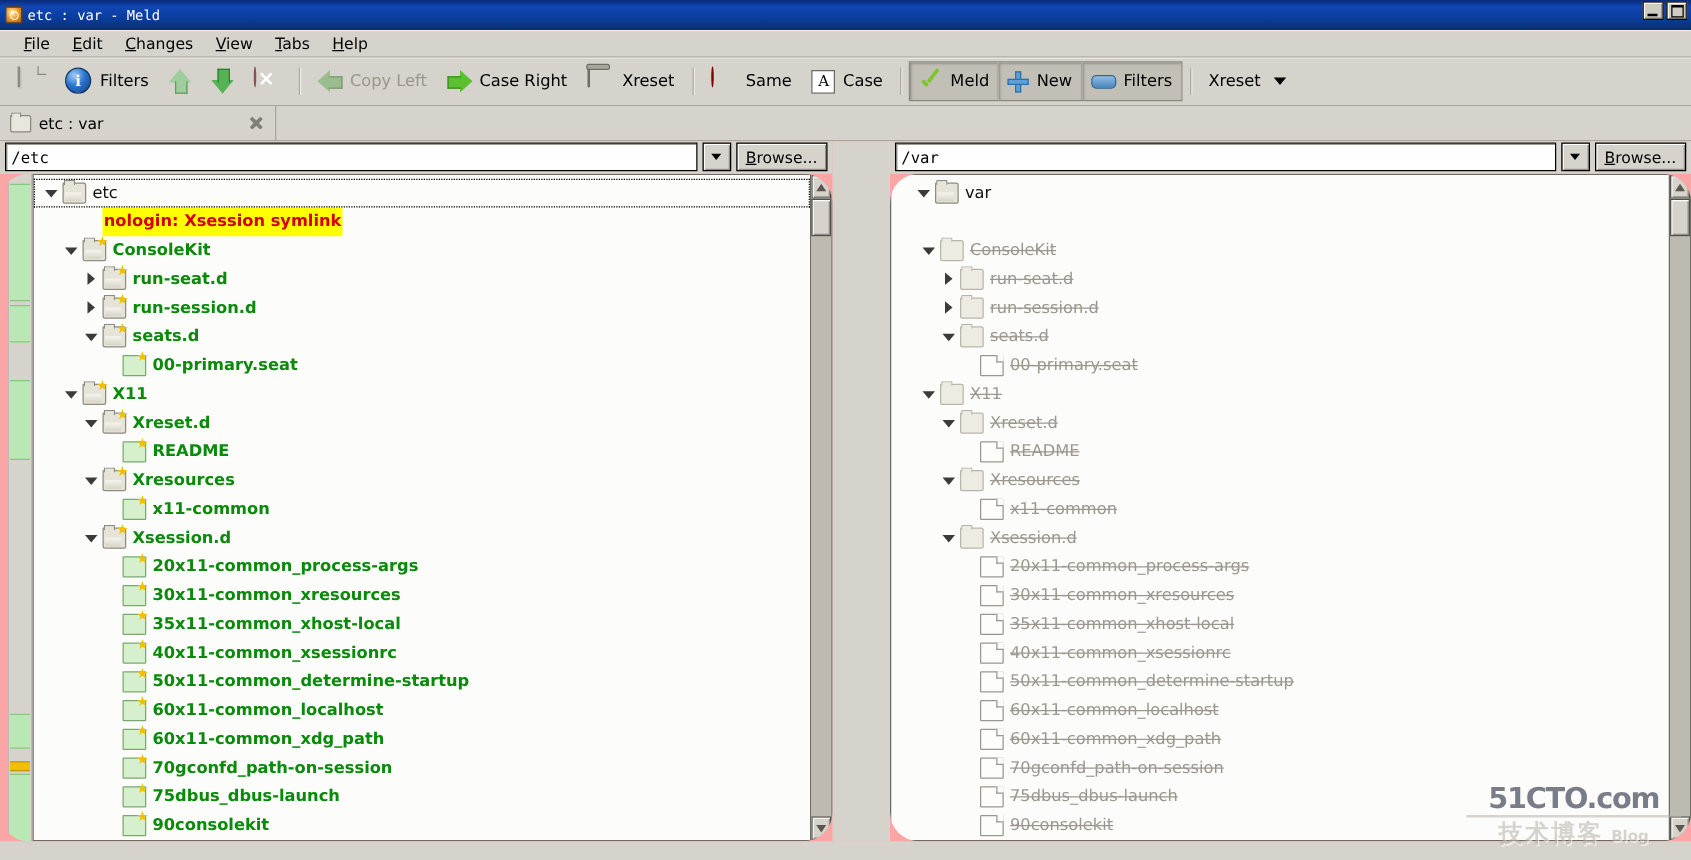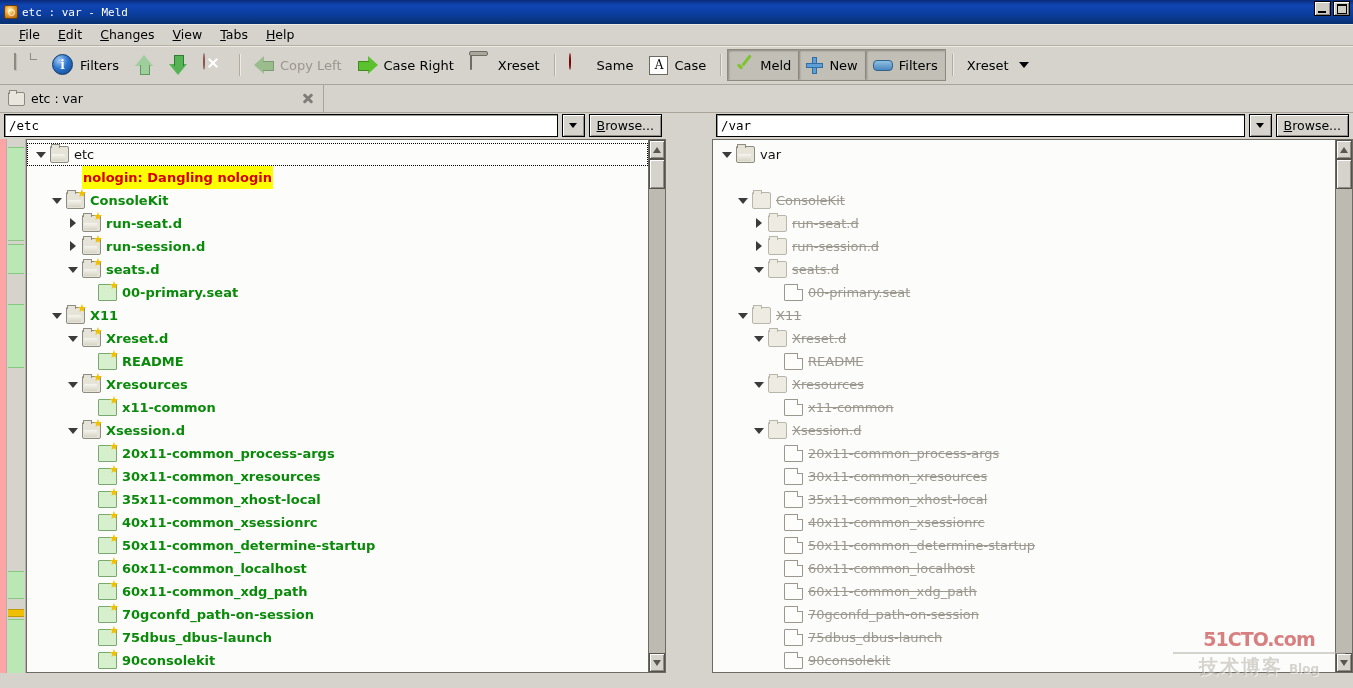--- a/index.html
+++ b/index.html
@@ -188,21 +188,21 @@
   }
   .caret{width:0;height:0;border-left:5px solid transparent;border-right:5px solid transparent;
          border-top:6px solid #000;margin-left:4px;}
 
   
   .tabbar{
     height:27px;background:#d6d3cc;display:flex;align-items:stretch;
     border-bottom:1px solid #a9a59b;
   }
   .tab{
-    display:flex;align-items:center;gap:6px;padding:0 8px;width:324px;
+    display:flex;align-items:center;gap:6px;padding:0 8px;width:221px;
     box-sizing:border-box;border-right:1px solid #a9a59b;
     font-size:12.5px;background:#d6d3cc;justify-content:flex-end;
   }
   .tab-folder{
     width:15px;height:12px;flex:none;position:relative;
     background:#e9e7dd;border:1px solid #8b887f;border-radius:1px 2px 2px 2px;
   }
   .tab-folder:before{
     content:"";position:absolute;left:0;top:-3px;width:6px;height:3px;
     background:#e9e7dd;border:1px solid #8b887f;border-bottom:none;border-radius:1px 1px 0 0;
@@ -240,21 +240,21 @@
     box-shadow:inset 1px 1px 0 #fff, inset -1px -1px 0 #93908a;
     display:flex;align-items:center;justify-content:center;
   }
   .path-dd .caret{margin-left:0;border-top-width:5px;border-left-width:4px;border-right-width:4px;}
   .browse{
     height:21px;padding:0 7px;background:#d6d3cc;border:1px solid #000;
     box-shadow:inset 1px 1px 0 #fff, inset -1px -1px 0 #93908a;
     display:flex;align-items:center;font-size:12.5px;white-space:nowrap;
   }
 
-  .treewrap{flex:1;display:flex;position:relative;overflow:hidden;}
+  .treewrap{flex:1;display:flex;position:relative;overflow:hidden;border-radius:23px;}
 
   
   .mapstrip{
     width:18px;background:#d6d3cc;position:relative;margin-left:6px;
     border-left:1px solid #b5b2a9;border-right:1px solid #b5b2a9;
   }
   .mapblock{position:absolute;left:1px;width:16px;background:#b9e8b4;
             border-top:1px solid #86c87f;border-bottom:1px solid #86c87f;}
   .mapblock.yellow{background:#f0c000;border-color:#c09800;}
 
@@ -345,21 +345,21 @@
     box-shadow:inset 1px 1px 0 #fff, inset -1px -1px 0 #8f8c85;
   }
 
   
   .wm{
     position:absolute;right:8px;bottom:8px;width:172px;text-align:center;
     opacity:.55;pointer-events:none;user-select:none;
   }
   .wm-1{
     font-family:"DejaVu Sans","Liberation Sans",sans-serif;
-    font-weight:bold;font-size:19px;letter-spacing:-1px;color:#b91c1c;
+    font-weight:bold;font-size:23px;letter-spacing:-1px;color:#0f172a;
     line-height:26px;border-bottom:2px solid #b6b3ab;
     text-shadow:1px 1px 0 #fff;
   }
   .wm-2{
     font-size:19px;color:#b6b3ab;font-weight:bold;letter-spacing:2px;
     text-shadow:1px 1px 0 #fff;display:flex;align-items:baseline;justify-content:center;gap:6px;
   }
   .wm-2 .blog{font-size:12px;letter-spacing:0;}
 </style>
 </head>
@@ -484,21 +484,21 @@
           </div>
         <div class="treebox">
           <div class="tree" id="left-tree">
               <div class="row rootrow" style="padding-left: 8px;">
                 <span class="exp open"></span>
                 <span class="fi fi-folder"></span>
                 <span class="lbl normal">etc</span>
               </div>
               <div class="row" style="padding-left: 40px;">
                 <span class="exp"></span>
-                <span class="lbl err">nologin: Dangling nologin</span>
+                <span class="lbl err">nologin: Xsession symlink</span>
               </div>
               <div class="row" style="padding-left: 24px;">
                 <span class="exp open"></span>
                 <span class="fi fi-folder">
                   <span class="star">★</span>
                 </span>
                 <span class="lbl new">ConsoleKit</span>
               </div>
               <div class="row" style="padding-left: 40px;">
                 <span class="exp closed"></span>
@@ -668,21 +668,21 @@
             <span class="caret"></span>
           </div>
         <div class="browse">
             <u>B</u>
             <span>rowse...</span>
           </div>
       </div>
       <div class="treewrap">
         <div class="treebox">
           <div class="tree" id="right-tree">
-              <div class="row" style="padding-left: 8px;">
+              <div class="row" style="padding-left: 20px;">
                 <span class="exp open"></span>
                 <span class="fi fi-folder"></span>
                 <span class="lbl normal">var</span>
               </div>
               <div class="row" style="padding-left: 40px;">
                 <span class="exp"></span>
               </div>
               <div class="row" style="padding-left: 24px;">
                 <span class="exp open"></span>
                 <span class="fi fi-folder-g"></span>

